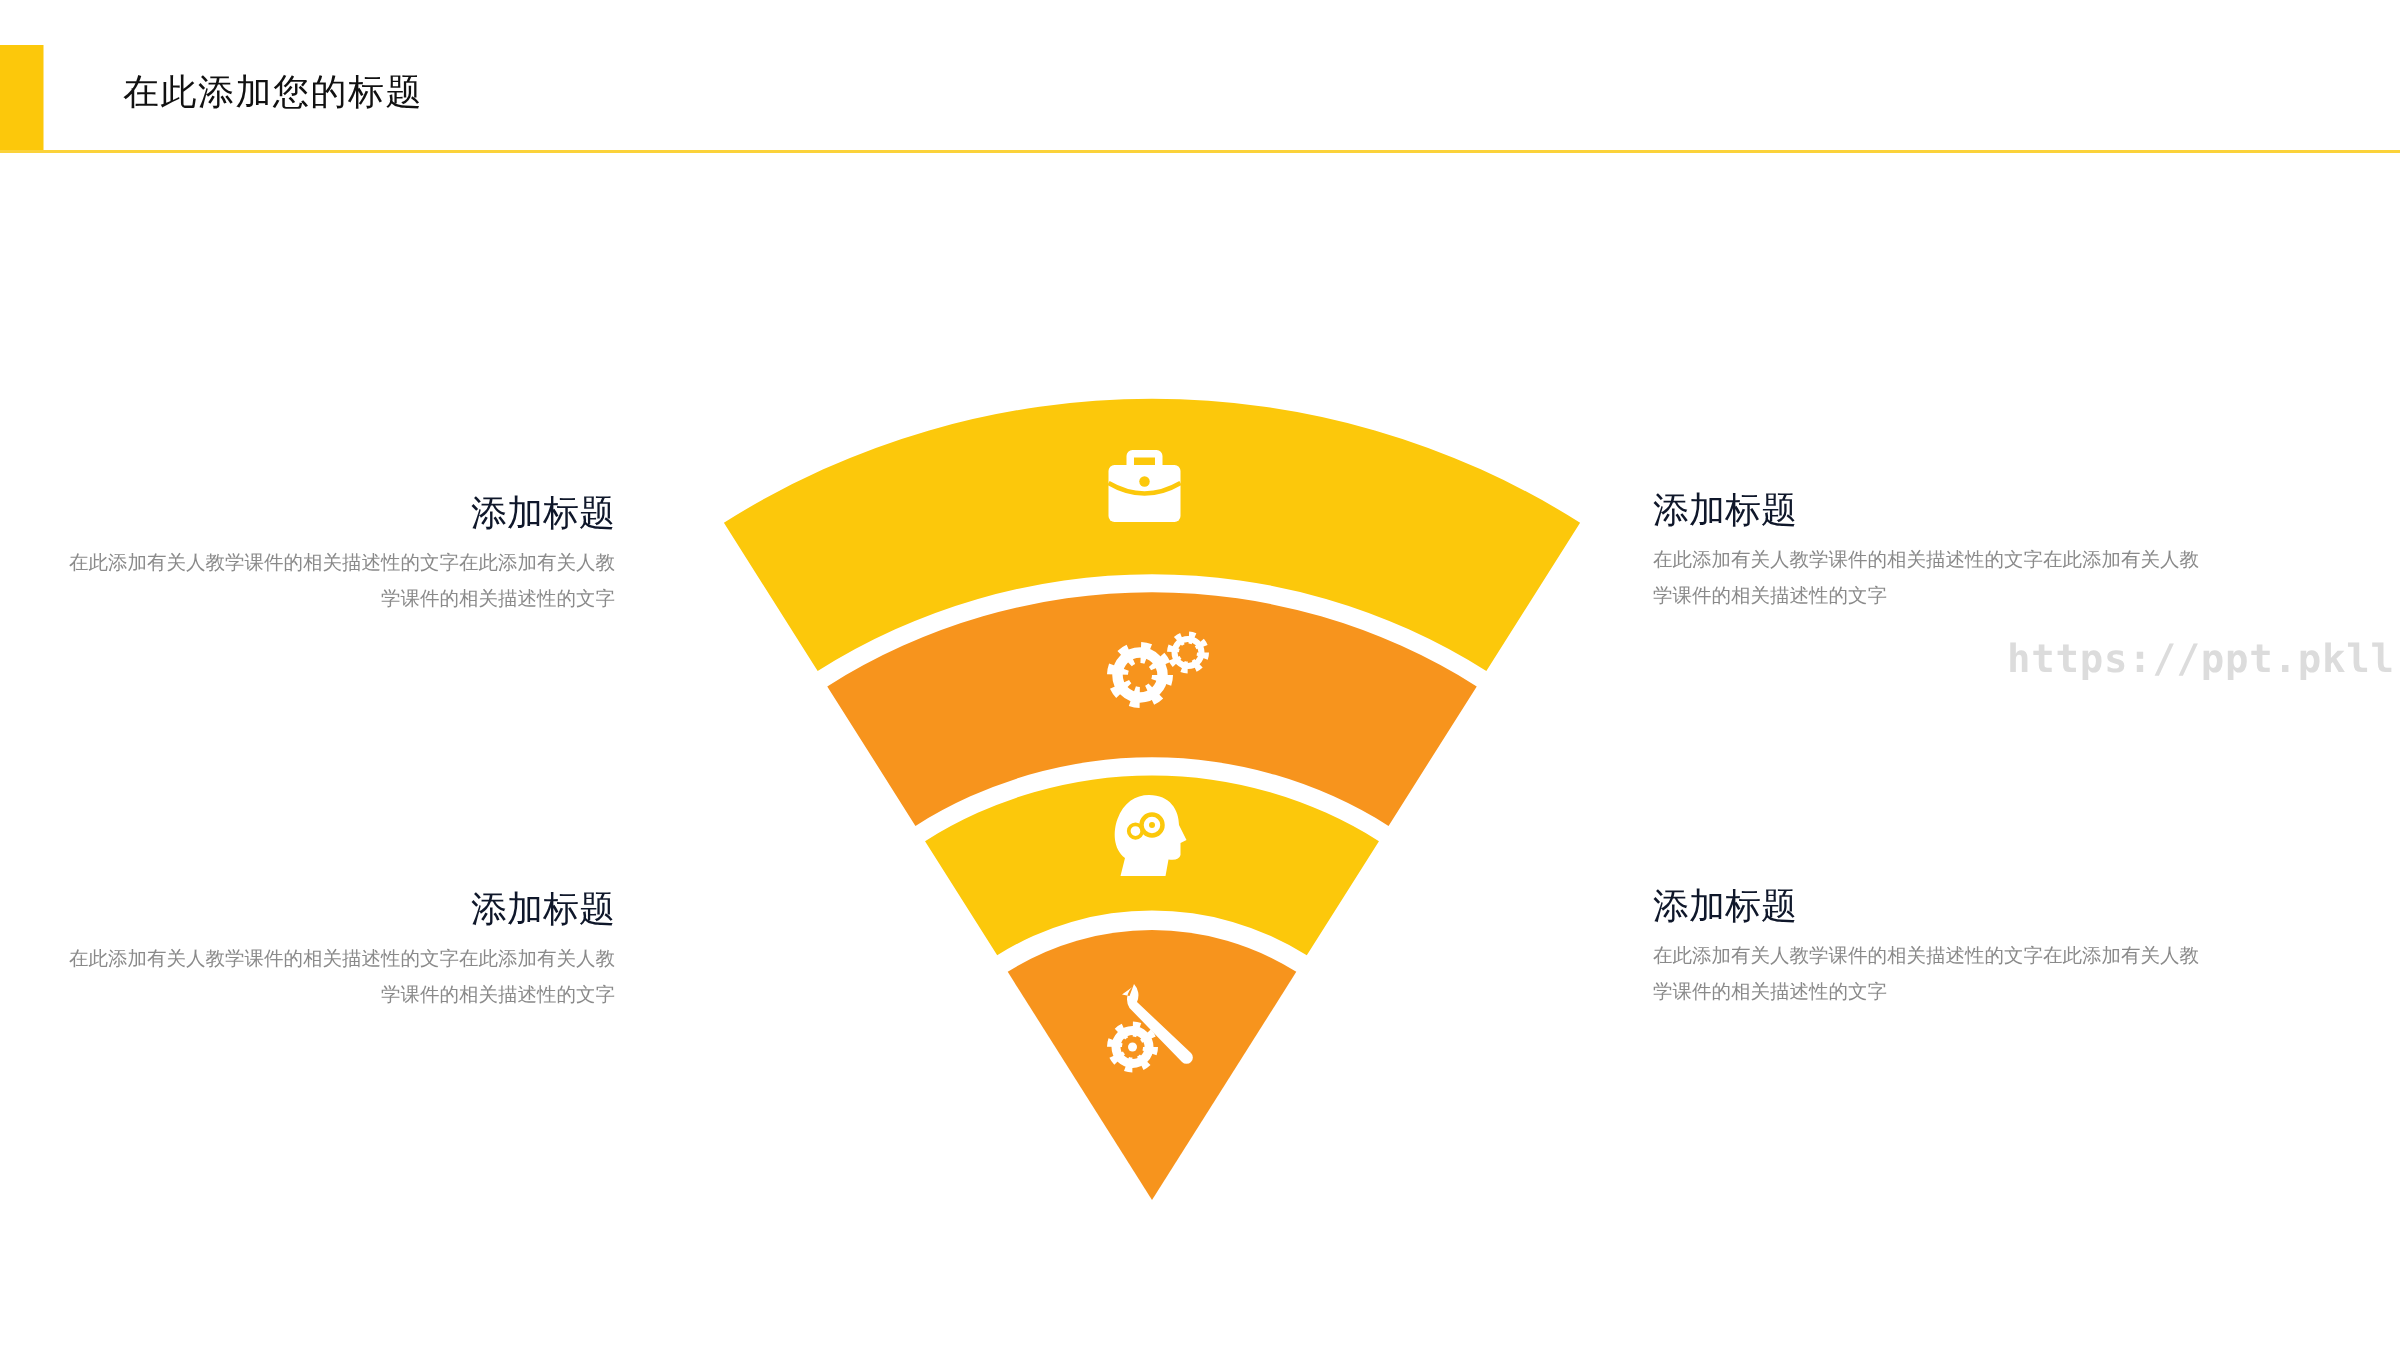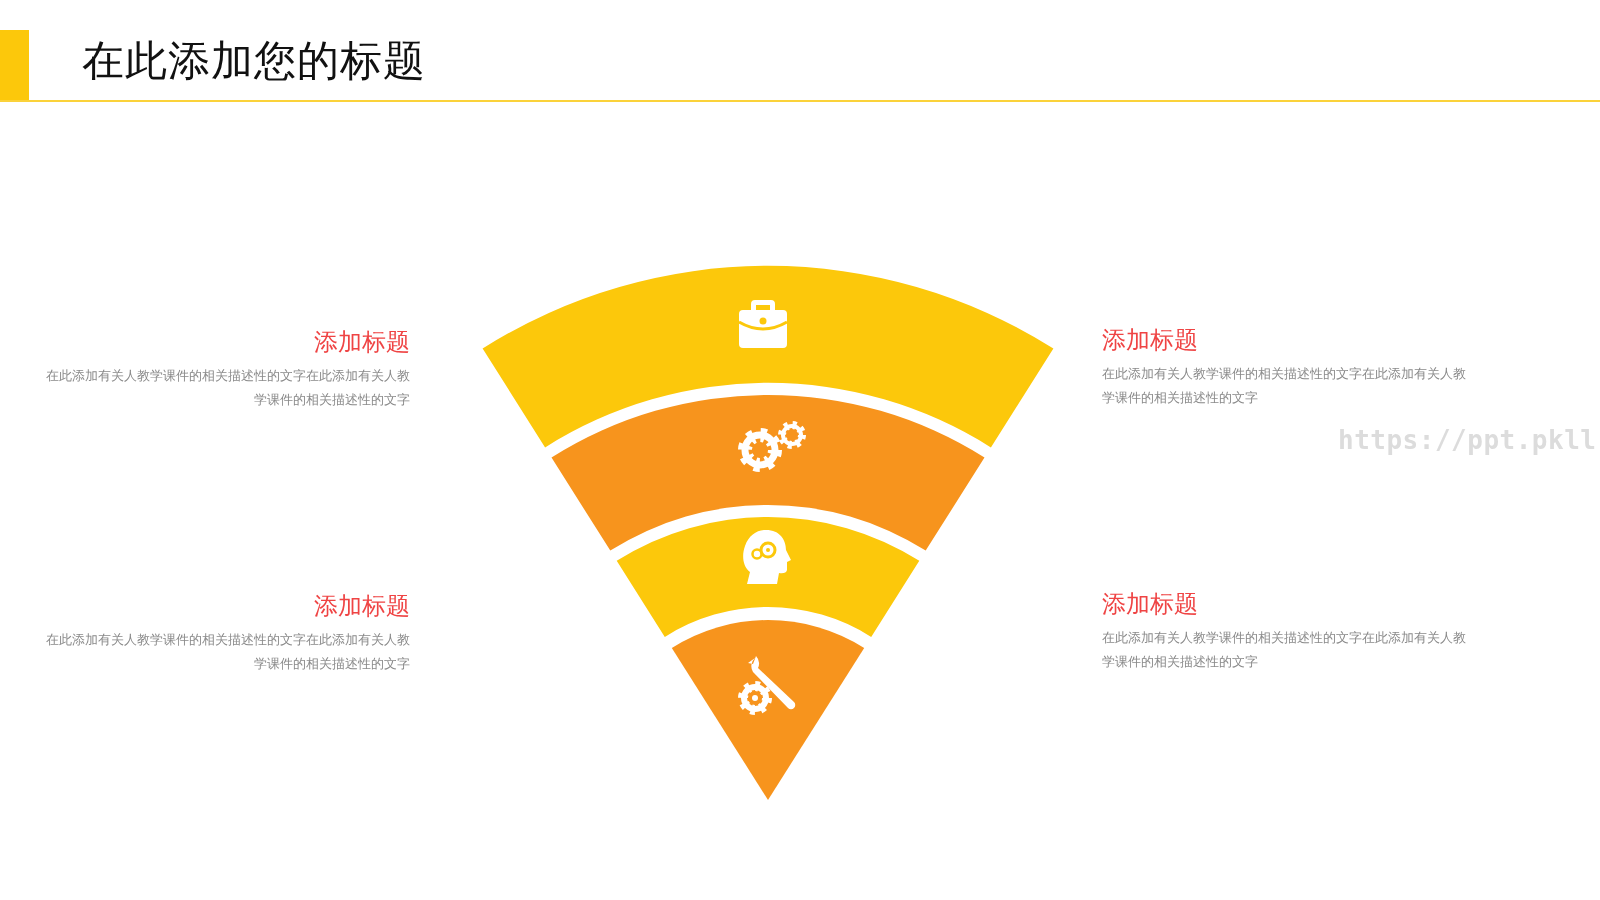--- a/index.html
+++ b/index.html
@@ -4,28 +4,28 @@
 <style>
   html, body { margin: 0; padding: 0; }
   body {
     width: 1600px; height: 900px; position: relative; overflow: hidden;
     background: #ffffff;
     font-family: "DejaVu Sans", "Liberation Sans", sans-serif;
   }
   .accent-bar { position: absolute; left: 0; top: 30px; width: 29px; height: 71px; background: #fcc80b; }
   .header-rule { position: absolute; left: 0; top: 100px; width: 1600px; height: 2px; background: #fbd23a; }
   .page-title {
-    position: absolute; left: 82px; top: 36px; font-size: 42px; line-height: 50px;
+    position: absolute; left: 82px; top: 36px; font-size: 24px; line-height: 50px;
     color: #111111; letter-spacing: 1px; white-space: nowrap;
   }
   .funnel { position: absolute; left: 0; top: 0; width: 1600px; height: 900px; }
   .block { position: absolute; width: 372px; }
   .block.left { left: 38px; text-align: right; }
   .block.right { left: 1102px; text-align: left; }
-  .block-title { font-size: 24px; line-height: 32px; color: #ef4444; margin-bottom: 6px; white-space: nowrap; }
+  .block-title { font-size: 24px; line-height: 32px; color: #0f172a; margin-bottom: 6px; white-space: nowrap; }
   .block-desc { font-size: 13px; line-height: 23.5px; color: #8a8a8a; }
   .watermark {
     position: absolute; left: 1338px; top: 425px; font-size: 26px; font-weight: bold;
     color: #dcdcdc; letter-spacing: 0.5px; white-space: nowrap;
     font-family: "DejaVu Sans Mono", "Liberation Mono", monospace;
   }
 </style>
 </head>
 <body>
 

